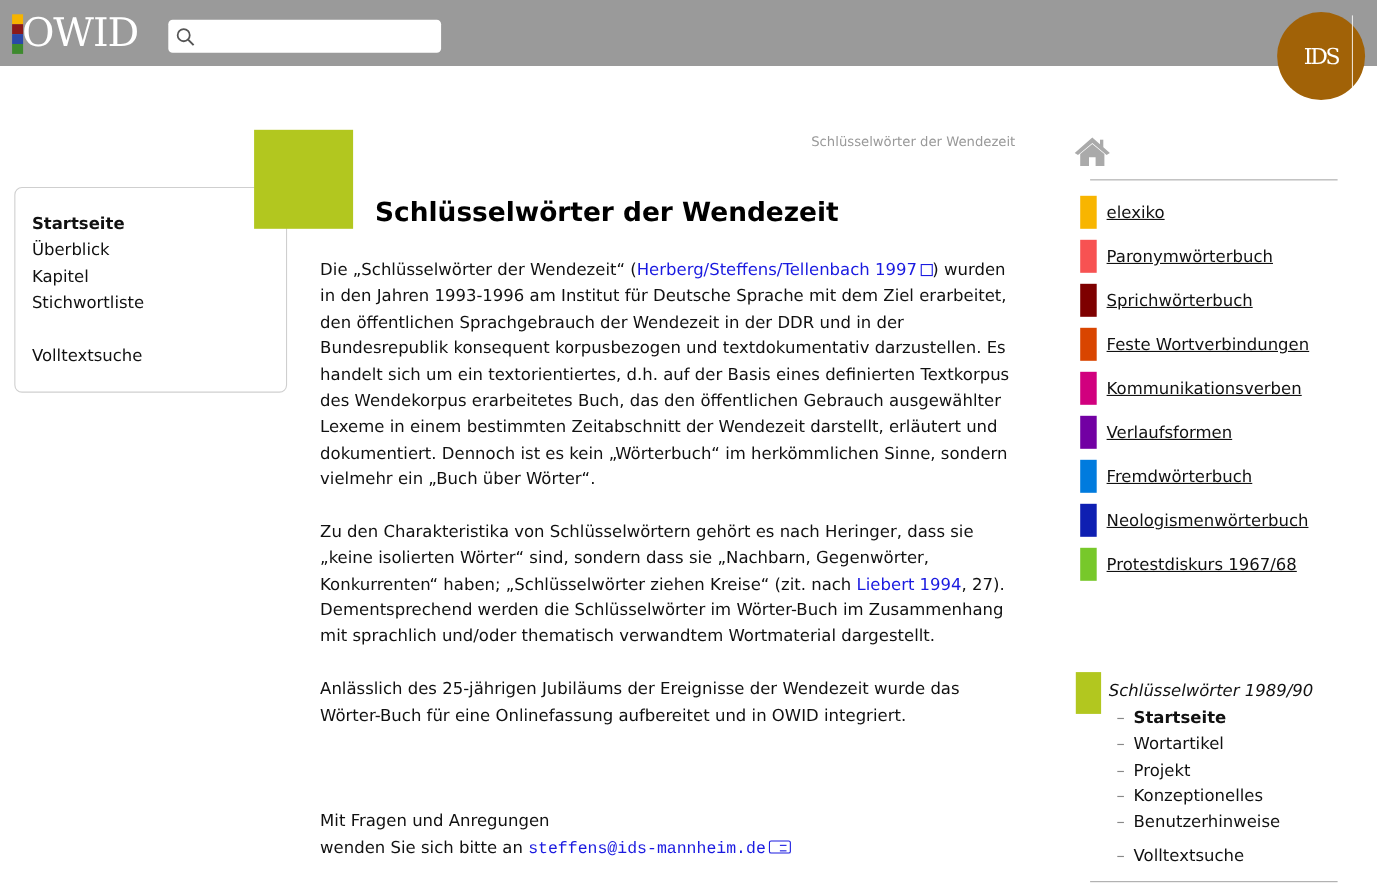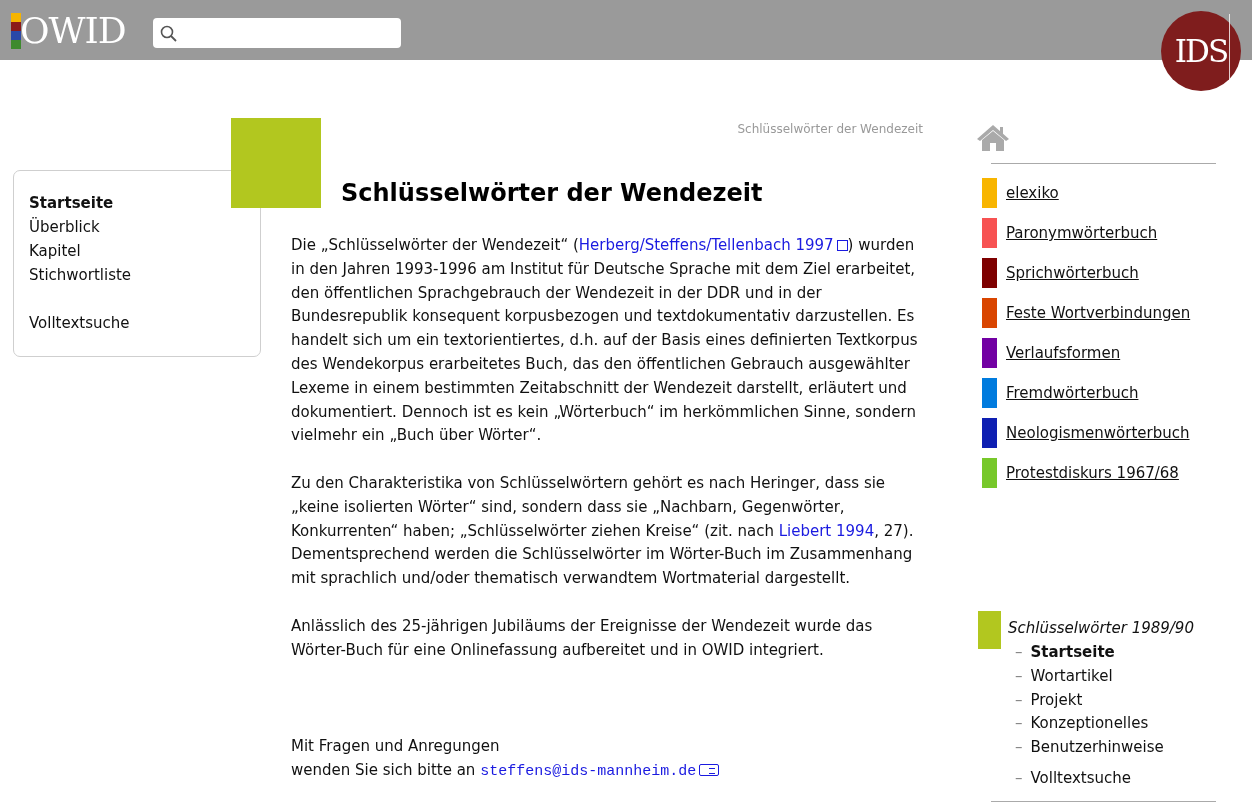--- a/index.html
+++ b/index.html
@@ -9,21 +9,21 @@
 
   .topbar { position: absolute; left: 0; top: 0; width: 1252px; height: 60px; background: #9a9a9a; }
   .logo { position: absolute; left: 11px; top: 13px; height: 36px; display: flex; align-items: center; justify-content: center; }
   .logo-bars { display: flex; flex-direction: column; width: 10px; height: 36px; }
   .logo-bars span { flex: 1; }
   .logo-text { font-family: "DejaVu Serif", serif; font-size: 36px; color: #fff; letter-spacing: -1px; line-height: 36px; margin-left: -1px; }
   .search { position: absolute; left: 153px; top: 18px; width: 248px; height: 30px; background: #fff; border-radius: 4px; }
   .search svg { position: absolute; left: 6px; top: 6px; }
   .search input { position: absolute; left: 30px; top: 3px; width: 212px; height: 24px; border: none; outline: none; font-size: 14px; background: transparent; }
 
-  .ids-logo { position: absolute; left: 1161px; top: 11px; width: 80px; height: 80px; border-radius: 50%; background: #7f1d1d; color: #fff; font-family: "DejaVu Serif", serif; font-size: 31px; letter-spacing: -2px; display: flex; align-items: center; justify-content: center; z-index: 2; }
+  .ids-logo { position: absolute; left: 1161px; top: 11px; width: 80px; height: 80px; border-radius: 50%; background: #a16207; color: #fff; font-family: "DejaVu Serif", serif; font-size: 20px; letter-spacing: -2px; display: flex; align-items: center; justify-content: center; z-index: 2; }
   .ids-line { position: absolute; left: 1229px; top: 14px; width: 1px; height: 70px; background: rgba(255,255,255,0.8); z-index: 3; }
 
   .leftnav { position: absolute; left: 13px; top: 170px; width: 248px; height: 187px; border: 1px solid #cfcfcf; border-radius: 7px; padding-top: 20px; padding-left: 15px; }
   .leftnav a { display: block; color: #111; font-size: 15px; line-height: 24px; }
   .leftnav a.active { font-weight: bold; }
   .leftnav .gap { height: 24px; }
 
   .greensq { position: absolute; left: 231px; top: 118px; width: 90px; height: 90px; background: #b2c71f; }
 
   .breadcrumb { position: absolute; right: 329px; top: 122px; font-size: 12px; color: #999; }
@@ -121,20 +121,24 @@
     </a>
   <a class="ritem">
       <div class="sw" style="background:#7e0000"></div>
       <span class="lbl">Sprichwörterbuch</span>
     </a>
   <a class="ritem">
       <div class="sw" style="background:#d94500"></div>
       <span class="lbl">Feste Wortverbindungen</span>
     </a>
   <a class="ritem">
+      <div class="sw" style="background:#d1007e"></div>
+      <span class="lbl">Kommunikationsverben</span>
+    </a>
+  <a class="ritem">
       <div class="sw" style="background:#7200a3"></div>
       <span class="lbl">Verlaufsformen</span>
     </a>
   <a class="ritem">
       <div class="sw" style="background:#007bde"></div>
       <span class="lbl">Fremdwörterbuch</span>
     </a>
   <a class="ritem">
       <div class="sw" style="background:#0e1fb2"></div>
       <span class="lbl">Neologismenwörterbuch</span>

